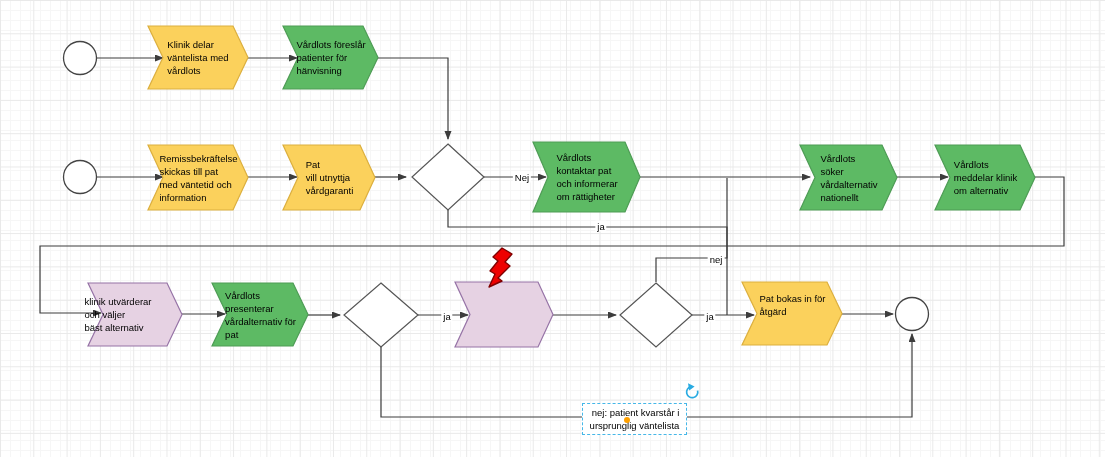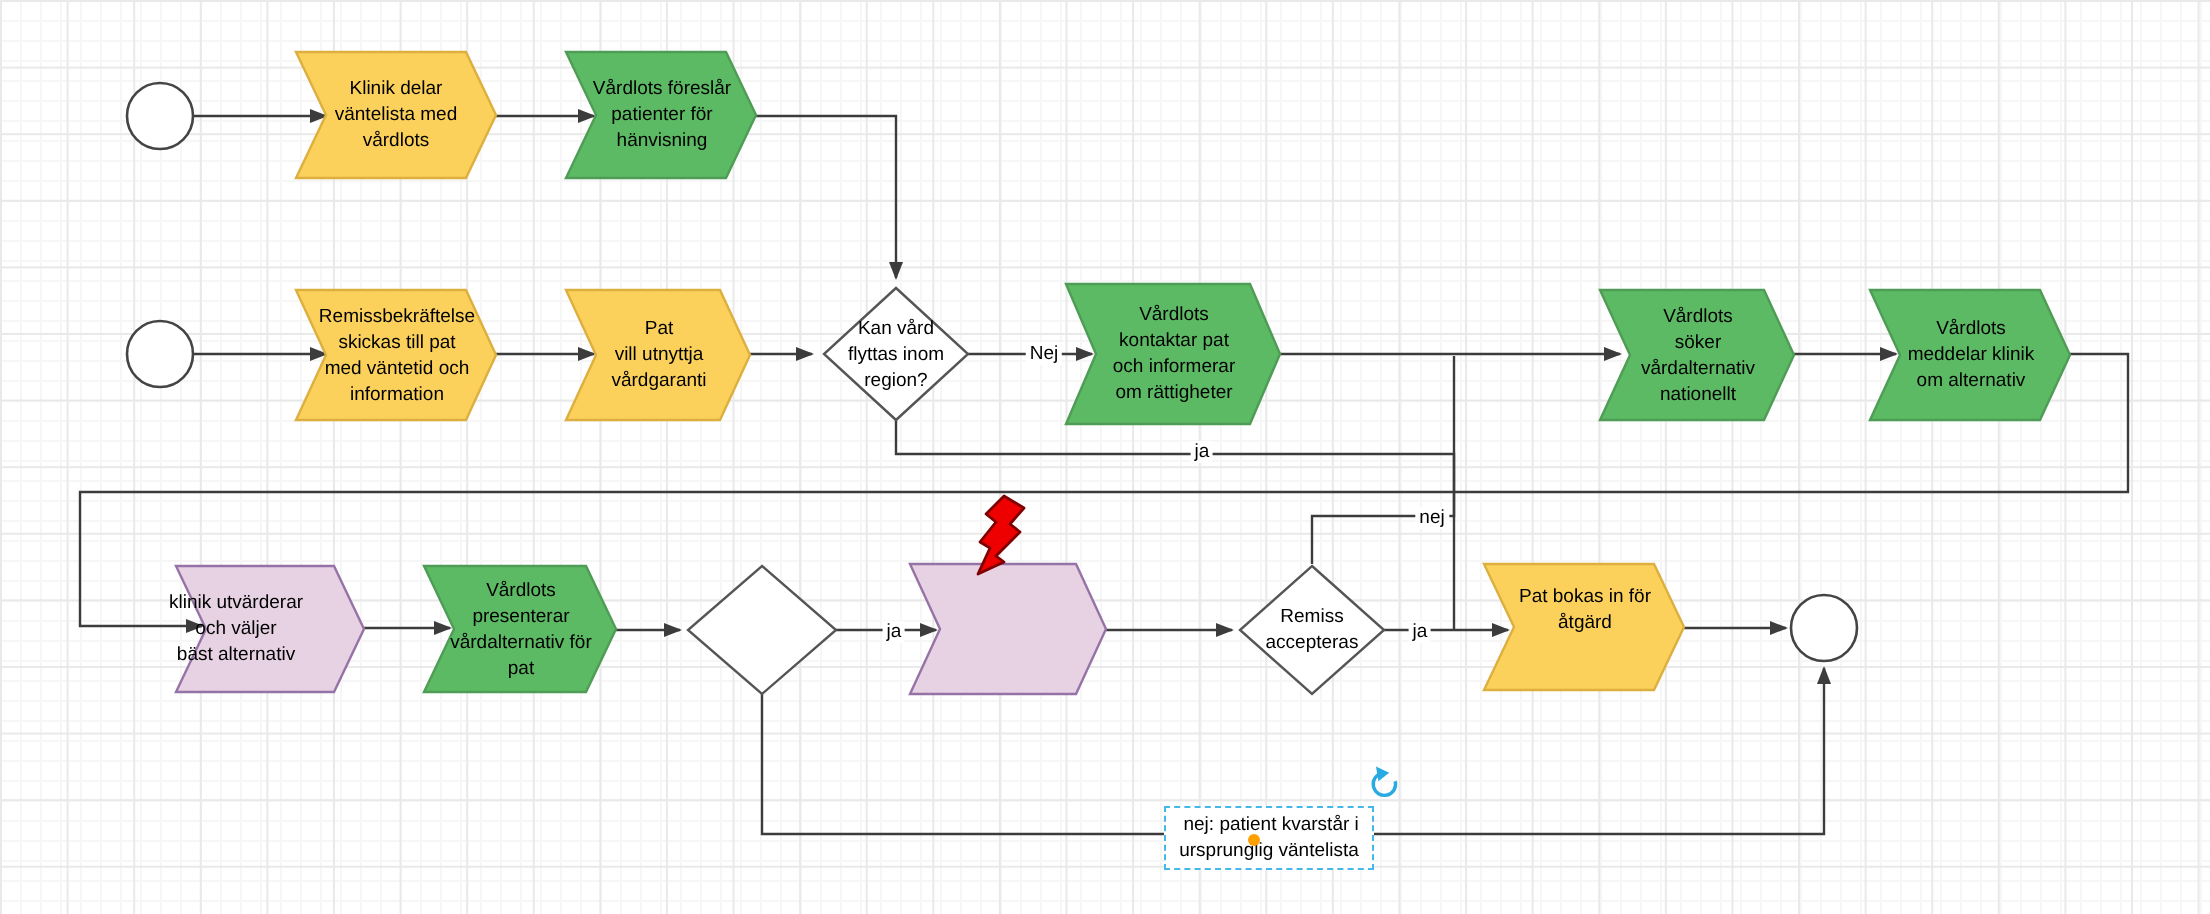--- a/index.html
+++ b/index.html
@@ -10,21 +10,21 @@
     background-image:
       linear-gradient(to right,#e9e9e9 1px,transparent 1px),
       linear-gradient(to bottom,#e9e9e9 1px,transparent 1px),
       linear-gradient(to right,#f6f6f6 1px,transparent 1px),
       linear-gradient(to bottom,#f6f6f6 1px,transparent 1px);
     background-size:33.3px 33.3px,33.3px 33.3px,10px 10px,10px 10px;
   }
   svg.layer{position:absolute;left:0;top:0;}
   .node-label{
     position:absolute;display:flex;align-items:center;justify-content:center;
-    text-align:center;font-size:9.5px;line-height:13px;color:#000;
+    text-align:left;font-size:9.5px;line-height:13px;color:#000;
     white-space:pre-line;pointer-events:auto;
   }
   .edge-label{
     position:absolute;transform:translate(-50%,-50%);
     background:#ffffff;padding:0 2px;font-size:9.5px;color:#000;line-height:11px;text-align:center;
   }
   .annotation{
     position:absolute;left:582px;top:403px;width:103px;height:30px;
     background:#ffffff;border:1px dashed #45b7e8;
     display:flex;align-items:center;justify-content:center;text-align:right;
@@ -105,43 +105,38 @@
   <div class="node-label" style="left:149px;top:145px;width:99px;height:65px;">Remissbekräftelse
 skickas till pat
 med väntetid och
 information</div>
   <div class="node-label" style="left:288px;top:26px;width:86px;height:63px;">Vårdlots föreslår
 patienter för
 hänvisning</div>
   <div class="node-label" style="left:288px;top:145px;width:83px;height:65px;">Pat
 vill utnyttja
 vårdgaranti</div>
-  <div class="node-label" style="left:410px;top:145px;width:76px;height:64px;">Kan vård
-flyttas inom
-region?</div>
   <div class="node-label" style="left:537px;top:142px;width:100px;height:70px;">Vårdlots
 kontaktar pat
 och informerar
 om rättigheter</div>
   <div class="node-label" style="left:804px;top:145px;width:90px;height:65px;">Vårdlots
 söker
 vårdalternativ
 nationellt</div>
   <div class="node-label" style="left:939px;top:145px;width:93px;height:65px;">Vårdlots
 meddelar klinik
 om alternativ</div>
   <div class="node-label" style="left:74px;top:283px;width:88px;height:63px;">klinik utvärderar
 och väljer
 bäst alternativ</div>
   <div class="node-label" style="left:215px;top:283px;width:91px;height:63px;">Vårdlots
 presenterar
 vårdalternativ för
 pat</div>
-  <div class="node-label" style="left:617px;top:283px;width:78px;height:64px;">Remiss
-accepteras</div>
   <div class="node-label" style="left:746px;top:282px;width:93px;height:46px;">Pat bokas in för
 åtgärd</div>
 
   <div class="edge-label" style="left:522px;top:177px;">Nej</div>
   <div class="edge-label" style="left:601px;top:226px;">ja</div>
   <div class="edge-label" style="left:447px;top:316px;">ja</div>
   <div class="edge-label" style="left:710px;top:316px;">ja</div>
   <div class="edge-label" style="left:716px;top:259px;">nej</div>
 
   <div class="annotation">nej: patient kvarstår i

